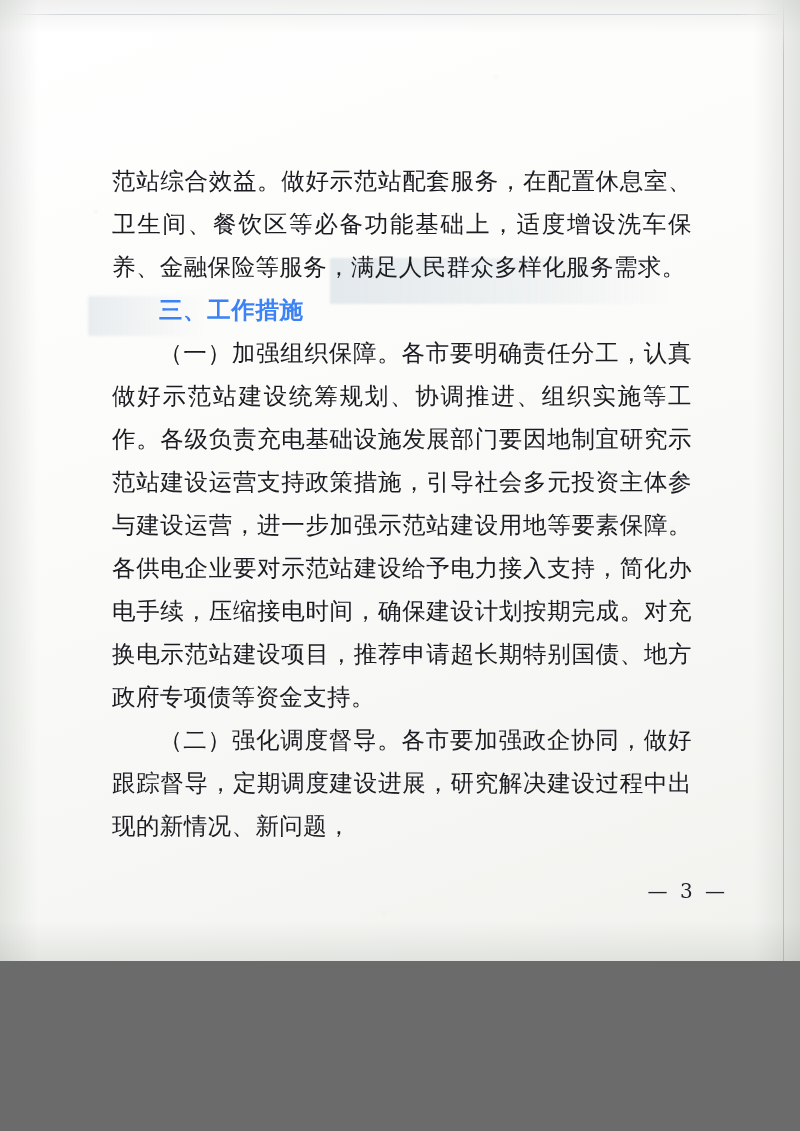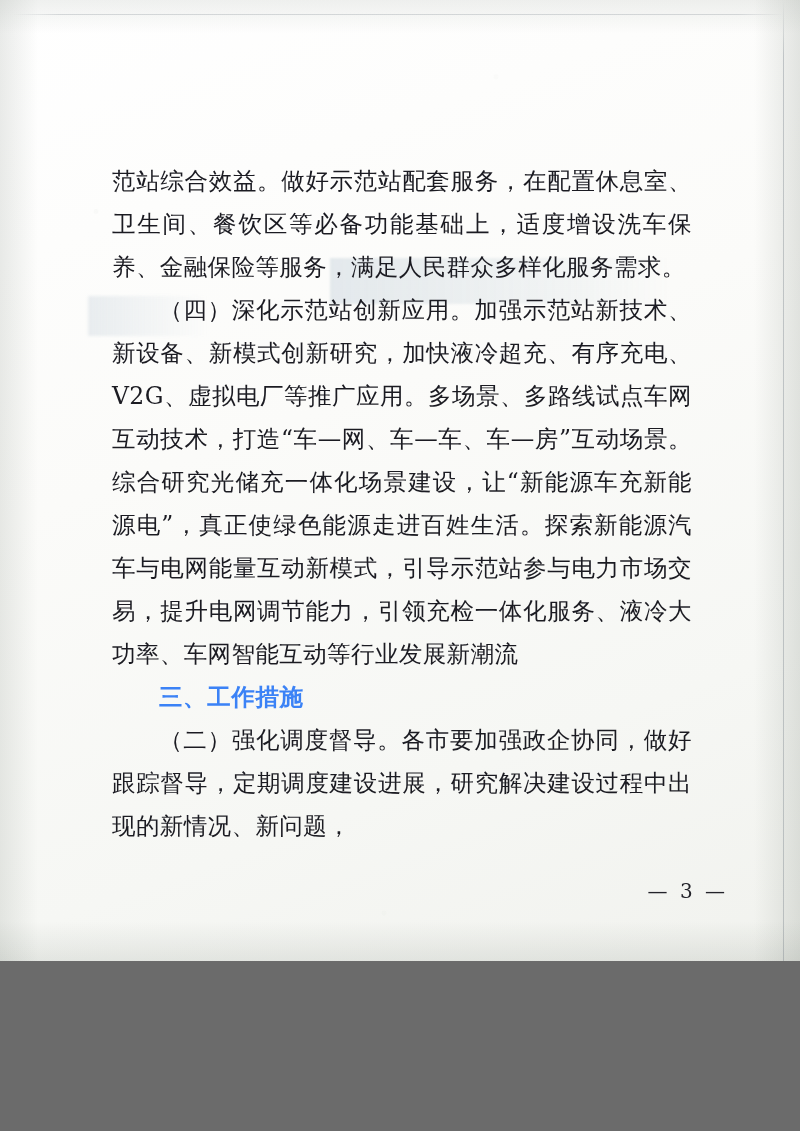--- a/index.html
+++ b/index.html
@@ -126,24 +126,24 @@
   <div class="scan-noise"></div>
   <div class="scan-edge-top"></div>
   <div class="scan-edge-right"></div>
   <div class="ghost"></div>
   <div class="ghost2"></div>
 
   <div class="doc-body">
 
     <p class="para">范站综合效益。做好示范站配套服务，在配置休息室、卫生间、餐饮区等必备功能基础上，适度增设洗车保养、金融保险等服务，满足人民群众多样化服务需求。</p>
 
-    <p class="para indent">（四）深化示范站创新应用。加强示范站新技术、新设备、新模式创新研究，加快液冷超充、有序充电、V2G、虚拟电厂等推广应用。多场景、多路线试点车网互动技术，打造“车—网、车—车、车—房”互动场景。综合研究光储充一体化场景建设，让“新能源车充新能源电”，真正使绿色能源走进百姓生活。探索新能源汽车与电网能量互动新模式，引导示范站参与电力市场交易，提升电网调节能力，引领充检一体化服务、液冷大功率、车网智能互动等行业发展新潮流</p>
 
     <p class="heading">三、工作措施</p>
 
+    <p class="para indent">（一）加强组织保障。各市要明确责任分工，认真做好示范站建设统筹规划、协调推进、组织实施等工作。各级负责充电基础设施发展部门要因地制宜研究示范站建设运营支持政策措施，引导社会多元投资主体参与建设运营，进一步加强示范站建设用地等要素保障。各供电企业要对示范站建设给予电力接入支持，简化办电手续，压缩接电时间，确保建设计划按期完成。对充换电示范站建设项目，推荐申请超长期特别国债、地方政府专项债等资金支持。</p>
 
     <p class="para indent">（二）强化调度督导。各市要加强政企协同，做好跟踪督导，定期调度建设进展，研究解决建设过程中出现的新情况、新问题，</p>
 
   </div>
 
   <div class="page-number">— 3 —</div>
 
 </div>
 
 </body></html>

